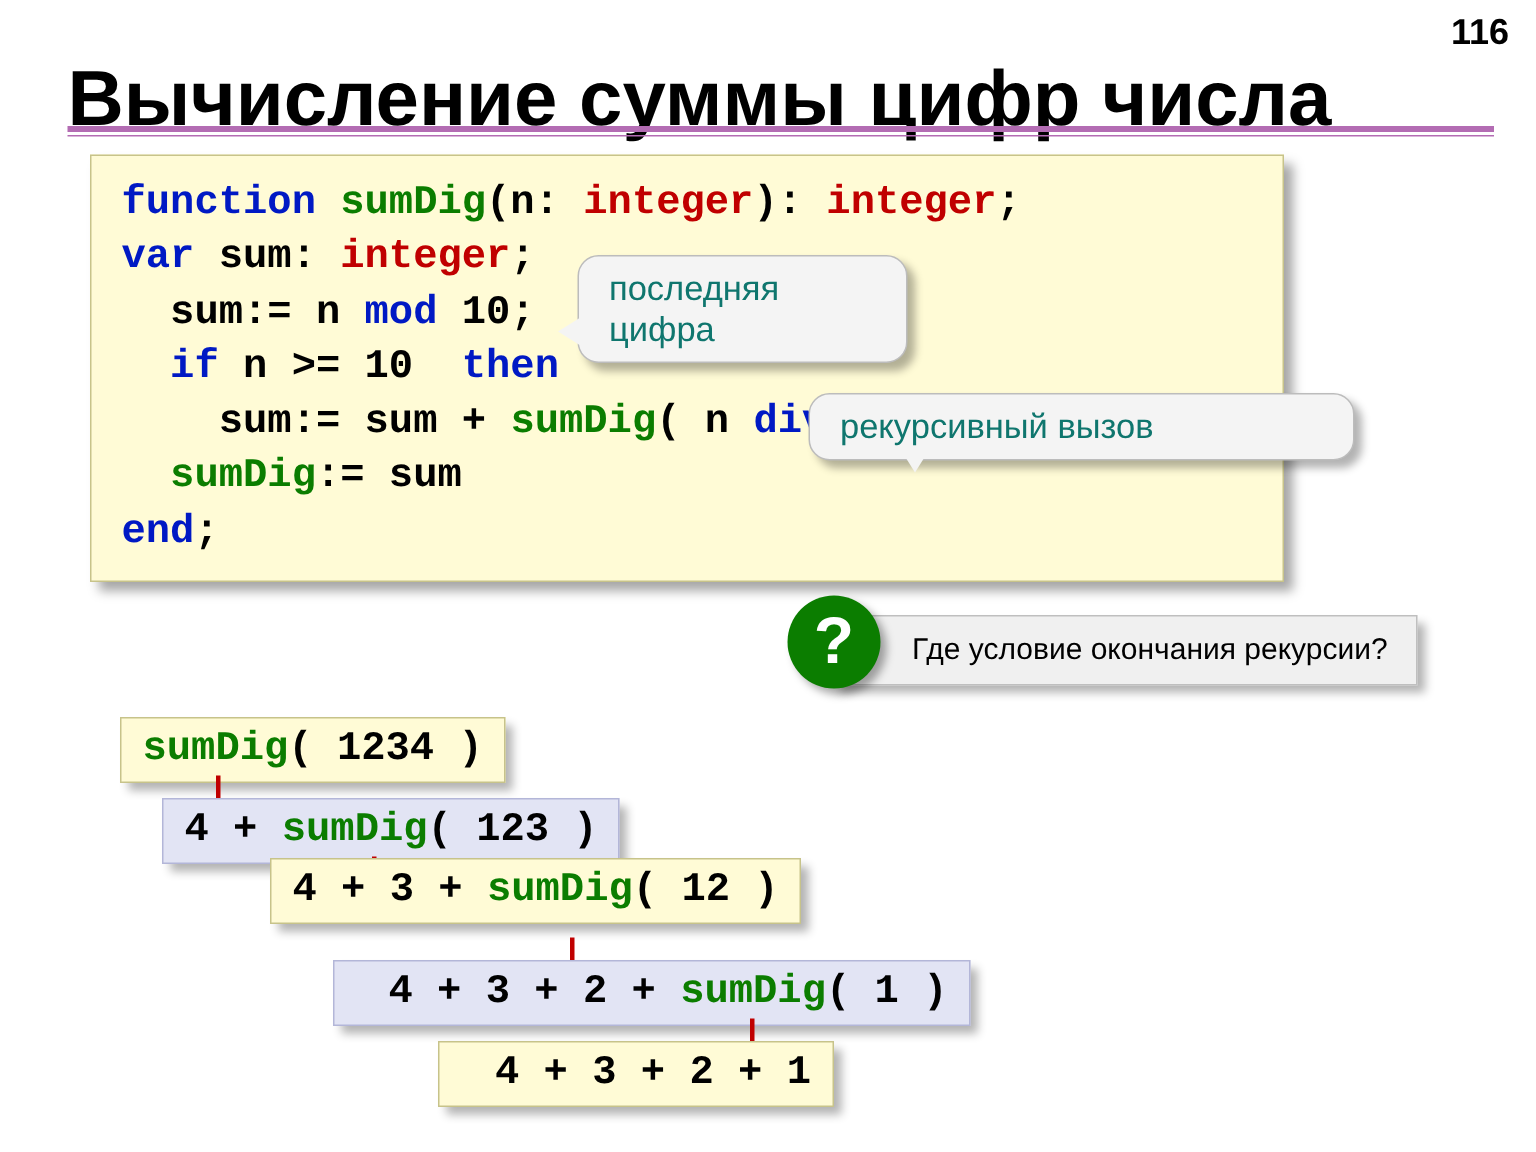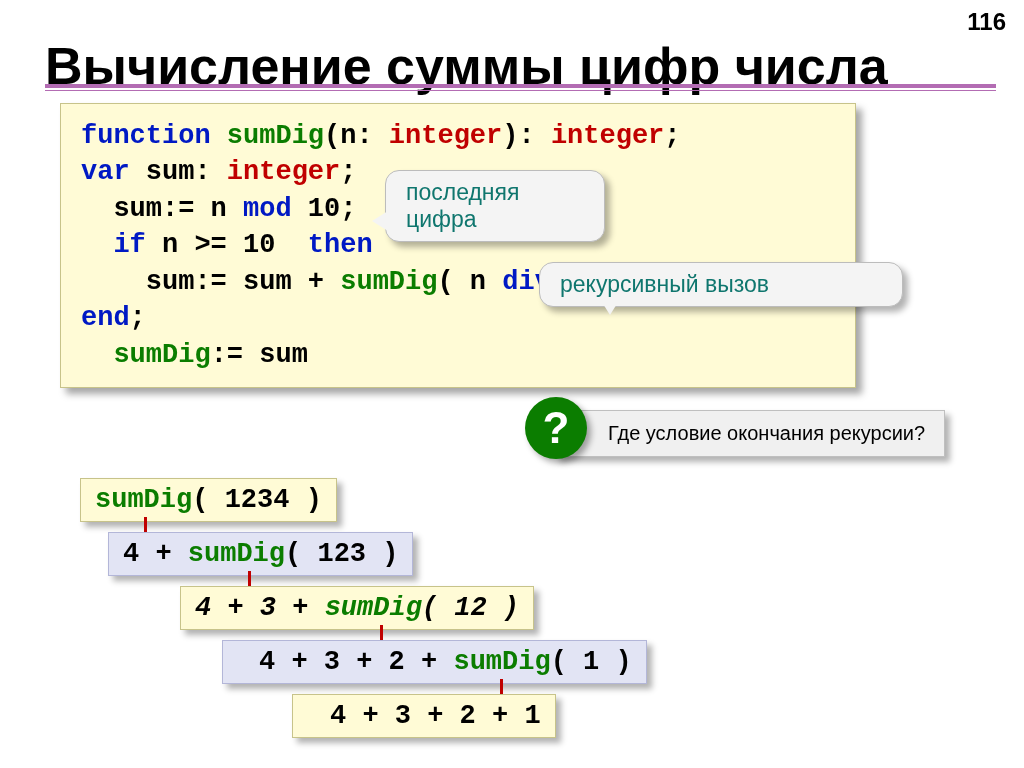--- a/index.html
+++ b/index.html
@@ -130,21 +130,21 @@
   .step-blue { background: #e2e4f4; border: 1px solid #b3b6d8; }
 
   .connector {
     position: absolute;
     width: 3px;
     background: #c00000;
   }
 
   .s1 { top: 478px; left: 80px; text-align: center; }
   .s2 { top: 532px; left: 108px; text-align: center; }
-  .s3 { top: 586px; left: 180px; font-style: italic; }
+  .s3 { top: 572px; left: 180px; }
   .s4 { top: 640px; left: 222px; padding-left: 36px; }
   .s5 { top: 694px; left: 292px; padding-left: 37px; }
 
   .c1 { top: 517px; left: 144px; height: 24px; }
   .c2 { top: 571px; left: 248px; height: 24px; }
   .c3 { top: 625px; left: 380px; height: 24px; }
   .c4 { top: 679px; left: 500px; height: 24px; }
 </style>
 </head>
 <body>
@@ -153,22 +153,22 @@
 
 <div class="title">Вычисление суммы цифр числа</div>
 <div class="title-underline"></div>
 
 <div class="code-block">
   <div class="line"><span class="kw">function</span><span class="plain"> </span><span class="fn">sumDig</span><span class="plain">(n: </span><span class="type">integer</span><span class="plain">): </span><span class="type">integer</span><span class="plain">;</span></div>
   <div class="line"><span class="kw">var</span><span class="plain"> sum: </span><span class="type">integer</span><span class="plain">;</span></div>
   <div class="line"><span class="plain">  sum:= n </span><span class="kw">mod</span><span class="plain"> </span><span class="num">10</span><span class="plain">;</span></div>
   <div class="line"><span class="plain">  </span><span class="kw">if</span><span class="plain"> n &gt;= </span><span class="num">10</span><span class="plain">  </span><span class="kw">then</span></div>
   <div class="line"><span class="plain">    sum:= sum + </span><span class="fn">sumDig</span><span class="plain">( n </span><span class="kw">div</span><span class="plain"> </span><span class="num">10</span><span class="plain"> );</span></div>
+  <div class="line"><span class="plain">  </span><span class="fn">sumDig</span><span class="plain">:= sum</span></div>
   <div class="line"><span class="kw">end</span><span class="plain">;</span></div>
-  <div class="line"><span class="plain">  </span><span class="fn">sumDig</span><span class="plain">:= sum</span></div>
 </div>
 
 <div class="callout callout1">
   <div class="callout-tail"></div>
   <span>последняя цифра</span>
 </div>
 
 <div class="callout callout2">
   <div class="callout-tail"></div>
   <span>рекурсивный вызов</span>

